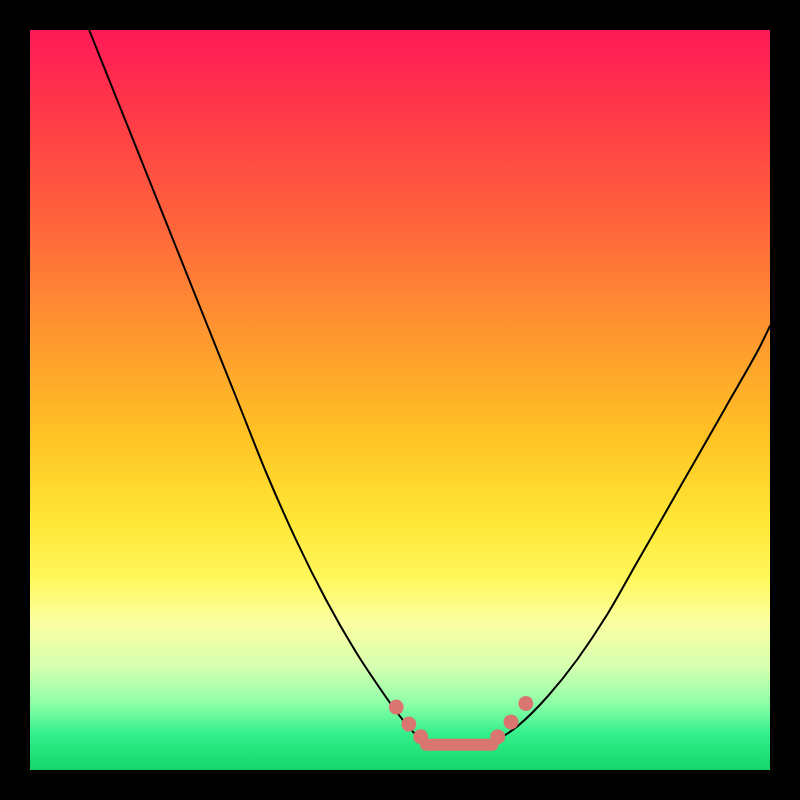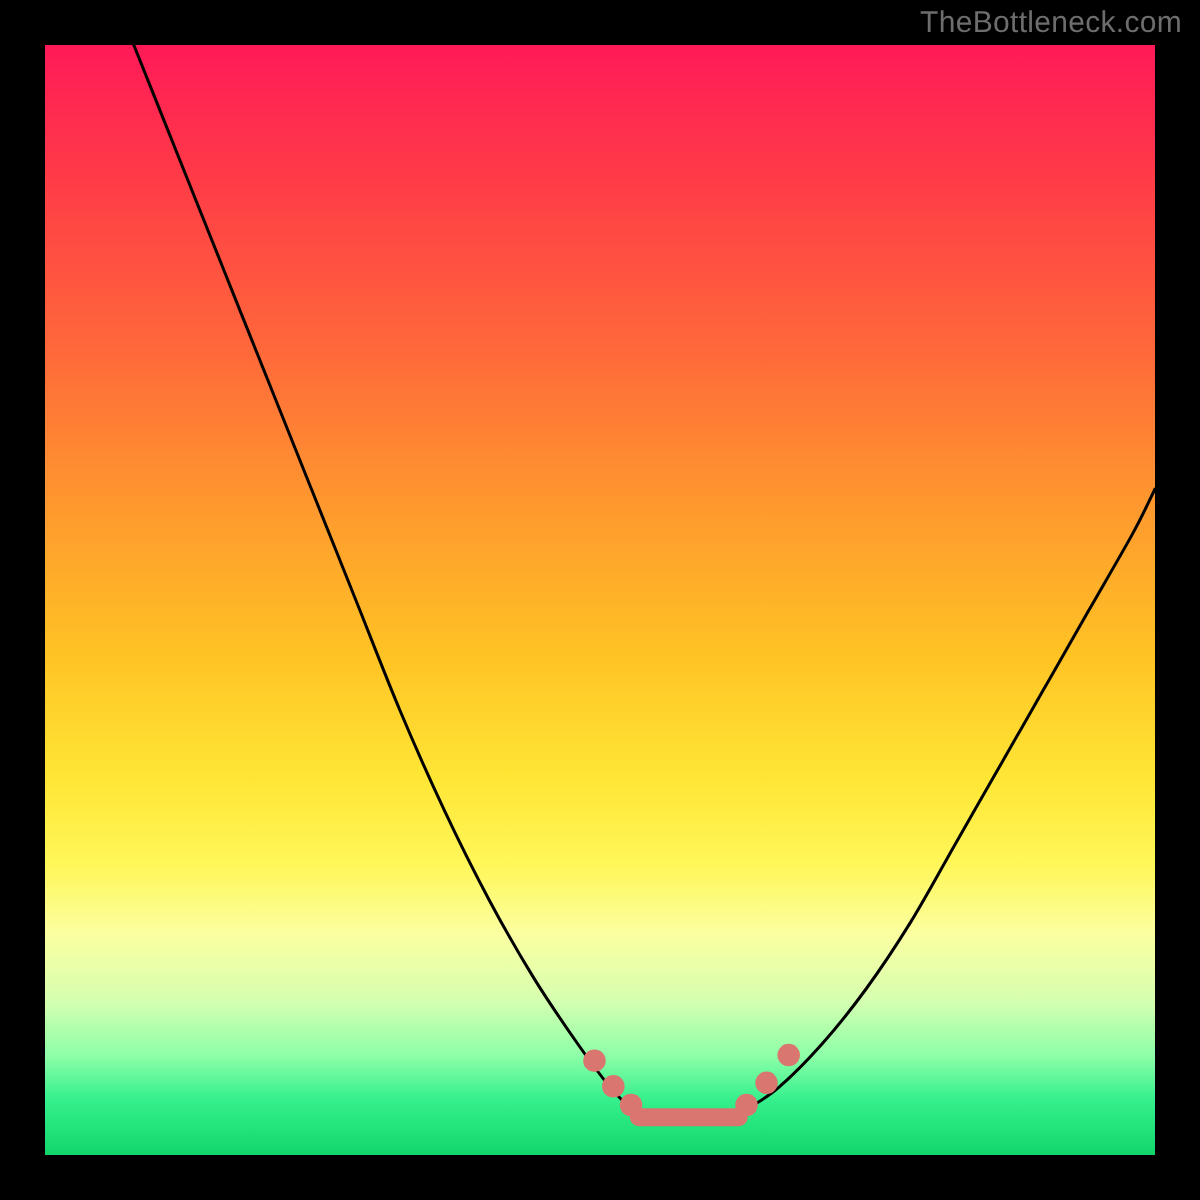--- a/index.html
+++ b/index.html
@@ -74,21 +74,20 @@
     stroke: #d9766f;
     stroke-width: 12;
     stroke-linecap: round;
     fill: none;
   }
 </style>
 </head>
 <body>
 
 <div class="frame">
-  <div class="watermark">TheBottleneck.com</div>
   <div class="plot-area">
     <svg class="curves" viewBox="0 0 740 740">
       <path id="left-curve" class="curve-line" d="M 59.2 0 C 64.13333333333334 12.333333333333334, 78.93333333333334 49.33333333333333, 88.8 74 C 98.66666666666666 98.66666666666667, 108.53333333333333 123.33333333333333, 118.4 148 C 128.26666666666668 172.66666666666666, 138.13333333333333 197.33333333333334, 148 222 C 157.86666666666667 246.66666666666666, 167.73333333333332 271.3333333333333, 177.6 296 C 187.46666666666667 320.6666666666667, 197.33333333333334 345.3333333333333, 207.20000000000002 370 C 217.0666666666667 394.6666666666667, 226.93333333333334 420.56666666666666, 236.8 444 C 246.66666666666669 467.43333333333334, 256.5333333333333 489.6333333333334, 266.4 510.6 C 276.26666666666665 531.5666666666667, 286.1333333333333 551.3, 296 569.8 C 305.8666666666667 588.3, 315.73333333333335 605.5666666666667, 325.6 621.6 C 335.4666666666667 637.6333333333333, 346.56666666666666 653.6666666666666, 355.2 666 C 363.8333333333333 678.3333333333334, 371.23333333333335 688.2, 377.40000000000003 695.6 C 383.5666666666667 703, 389.73333333333335 707.9333333333333, 392.20000000000005 710.4"></path>
       <path id="floor-curve" class="curve-line" d="M 392.20000000000005 710.4 C 394.66666666666674 711.0166666666667, 402.0666666666667 713.1133333333333, 407.00000000000006 714.1 C 411.9333333333334 715.0866666666667, 416.8666666666666 715.95, 421.79999999999995 716.32 C 426.7333333333333 716.69, 431.66666666666663 716.69, 436.59999999999997 716.32 C 441.5333333333333 715.95, 446.46666666666664 715.0866666666667, 451.4 714.1 C 456.3333333333333 713.1133333333333, 463.73333333333335 711.0166666666667, 466.2 710.4"></path>
       <path id="right-curve" class="curve-line" d="M 466.2 710.4 C 469.9 707.9333333333333, 479.7666666666667 703, 488.40000000000003 695.6 C 497.03333333333336 688.2, 508.1333333333333 677.1, 518 666 C 527.8666666666667 654.9, 537.7333333333333 642.5666666666666, 547.6 629 C 557.4666666666667 615.4333333333334, 567.3333333333334 600.6333333333333, 577.2 584.6 C 587.0666666666667 568.5666666666667, 596.9333333333333 550.0666666666666, 606.8 532.8 C 616.6666666666666 515.5333333333333, 626.5333333333333 498.26666666666665, 636.4 481 C 646.2666666666667 463.73333333333335, 656.1333333333333 446.46666666666664, 666 429.2 C 675.8666666666667 411.93333333333334, 685.7333333333332 394.6666666666667, 695.5999999999999 377.40000000000003 C 705.4666666666666 360.1333333333334, 717.8 339.16666666666663, 725.1999999999999 325.59999999999997 C 732.5999999999999 312.0333333333333, 737.5333333333333 300.93333333333334, 740 296"></path>
       <line id="flat-seg" class="flat-seg" x1="395.90000000000003" y1="714.84" x2="462.5" y2="714.84"></line>
       <g id="markers">
           <circle cx="366.3" cy="677.1" r="7.5" class="marker"></circle>
           <circle cx="378.88" cy="694.12" r="7.5" class="marker"></circle>
           <circle cx="390.72" cy="706.7" r="7.5" class="marker"></circle>

